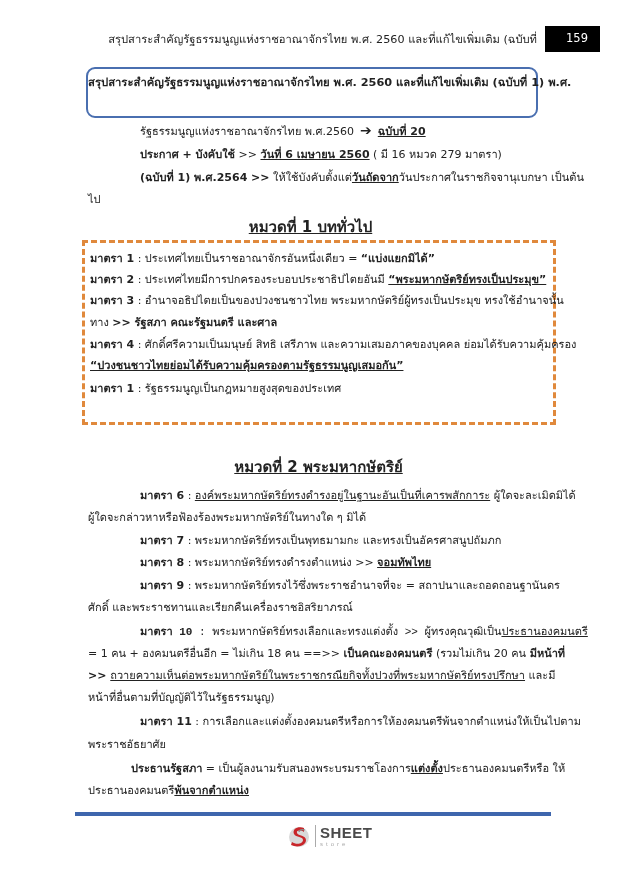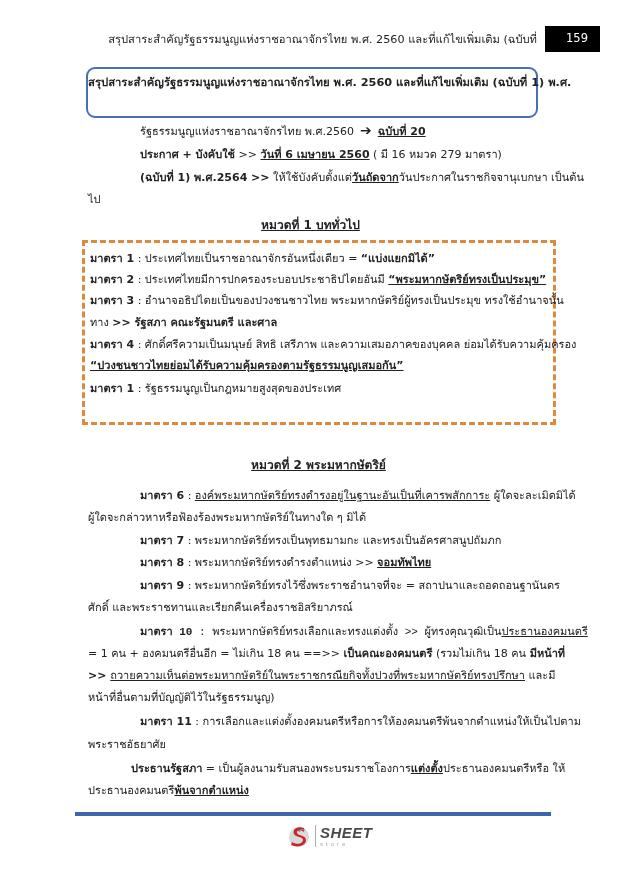--- a/index.html
+++ b/index.html
@@ -14,30 +14,30 @@
   .title-box { position: absolute; left: 86px; top: 67px; width: 452px; height: 51px; border: 2px solid #4a6fb0; border-radius: 9px; text-align: center; }
   .title-line { font-size: 11.3px; font-weight: bold; color: #222; line-height: 20px; white-space: nowrap; }
   .title-line1 { margin-top: 4px; }
 
   .line { position: absolute; font-size: 11px; white-space: nowrap; line-height: 16px; color: #222; }
   .b { font-weight: bold; }
   .u { text-decoration: underline; }
   .bu { font-weight: bold; text-decoration: underline; }
   .arrow { font-weight: bold; font-size: 14px; margin: 0 6px; }
 
-  .section-heading { position: absolute; left: 0; width: 621px; text-align: center; font-size: 12px; font-weight: bold; text-decoration: underline; color: #222; }
+  .section-heading { position: absolute; left: 0; width: 621px; text-align: center; font-size: 15px; font-weight: bold; text-decoration: underline; color: #222; }
 
   .dashed-box { position: absolute; left: 82px; top: 240px; width: 474px; height: 185px; border: 3px dashed #e0893c; }
 
   .footer-rule { position: absolute; left: 75px; top: 812px; width: 476px; height: 4px; background: #3e66ad; }
   .logo { position: absolute; left: 288px; top: 823px; height: 26px; display: flex; align-items: center; }
   .logo-s { width: 22px; height: 24px; position: relative; }
   .logo-divider { width: 1px; height: 22px; background: #aaa; margin: 0 4px 0 5px; }
   .logo-text { display: flex; flex-direction: column; line-height: 1; }
-  .logo-sheet { font-family: "Liberation Sans", sans-serif; font-weight: bold; font-size: 15px; color: #4a4a4a; letter-spacing: 0.5px; font-style: italic; }
+  .logo-sheet { font-family: "Liberation Sans", sans-serif; font-weight: bold; font-size: 15px; color: #4a4a4a; letter-spacing: 0.5px; }
   .logo-store { font-family: "Liberation Sans", sans-serif; font-size: 6px; color: #aaa; letter-spacing: 3px; margin-top: 1px; }
 </style>
 </head>
 <body>
 
 <div class="page-header">
   <span class="header-title">สรุปสาระสำคัญรัฐธรรมนูญแห่งราชอาณาจักรไทย พ.ศ. 2560 และที่แก้ไขเพิ่มเติม (ฉบับที่</span>
   <div class="page-num-box">
     <span class="page-num">159</span>
   </div>
@@ -97,21 +97,21 @@
 </div>
 <div class="line" style="left:140px; top:578px;">
   <span class="b">มาตรา 9</span><span> : </span><span>พระมหากษัตริย์ทรงไว้ซึ่งพระราชอำนาจที่จะ  = สถาปนาและถอดถอนฐานันดร</span>
 </div>
 <div class="line" style="left:88px; top:600px;">ศักดิ์ และพระราชทานและเรียกคืนเครื่องราชอิสริยาภรณ์</div>
 
 <div class="line" style="left:140px; top:624px;font-family:Liberation Mono, monospace;">
   <span class="b">มาตรา 10</span><span> : </span><span>พระมหากษัตริย์ทรงเลือกและทรงแต่งตั้ง &gt;&gt; ผู้ทรงคุณวุฒิเป็น</span><span class="u">ประธานองคมนตรี</span>
 </div>
 <div class="line" style="left:88px; top:646px;">
-  <span>= 1 คน + องคมนตรีอื่นอีก =  ไม่เกิน 18 คน ==&gt;&gt; </span><span class="b">เป็นคณะองคมนตรี</span><span>  (รวมไม่เกิน 18 คน  </span><span class="b">มีหน้าที่</span>
+  <span>= 1 คน + องคมนตรีอื่นอีก =  ไม่เกิน 18 คน ==&gt;&gt; </span><span class="b">เป็นคณะองคมนตรี</span><span>  (รวมไม่เกิน 20 คน  </span><span class="b">มีหน้าที่</span>
 </div>
 <div class="line" style="left:88px; top:668px;">
   <span class="b">&gt;&gt; </span><span class="u">ถวายความเห็นต่อพระมหากษัตริย์ในพระราชกรณียกิจทั้งปวงที่พระมหากษัตริย์ทรงปรึกษา</span><span> และมี</span>
 </div>
 <div class="line" style="left:88px; top:690px;">หน้าที่อื่นตามที่บัญญัติไว้ในรัฐธรรมนูญ)</div>
 
 <div class="line" style="left:140px; top:714px;">
   <span class="b">มาตรา 11</span><span> : </span><span>การเลือกและแต่งตั้งองคมนตรีหรือการให้องคมนตรีพ้นจากตำแหน่งให้เป็นไปตาม</span>
 </div>
 <div class="line" style="left:88px; top:736px;font-family:Liberation Serif, serif;">พระราชอัธยาศัย</div>

